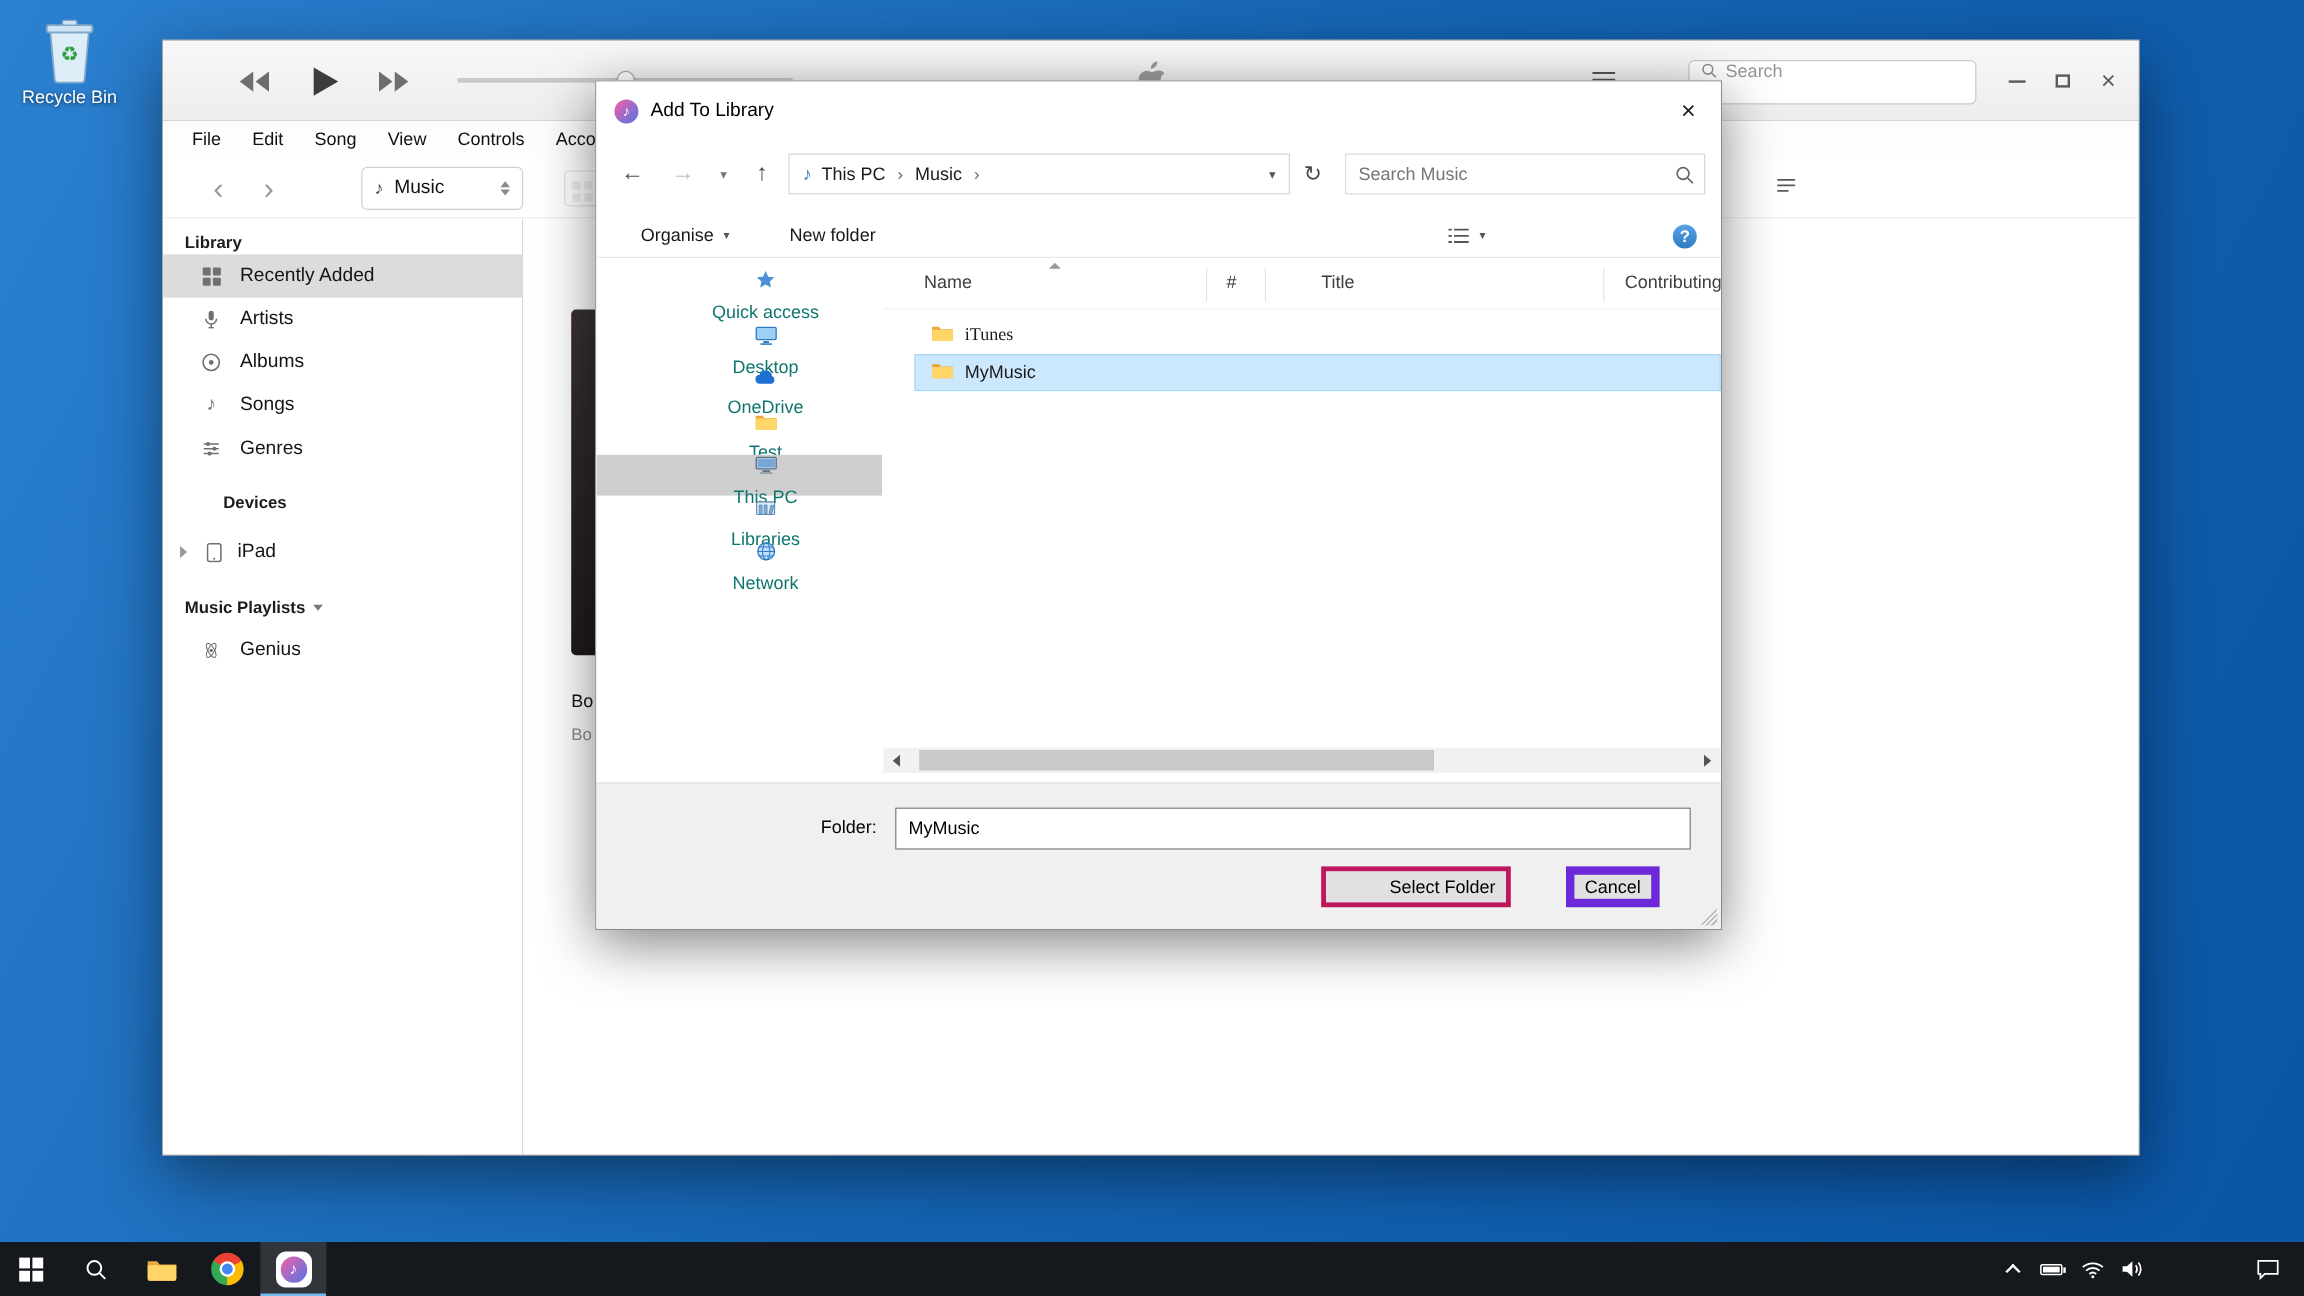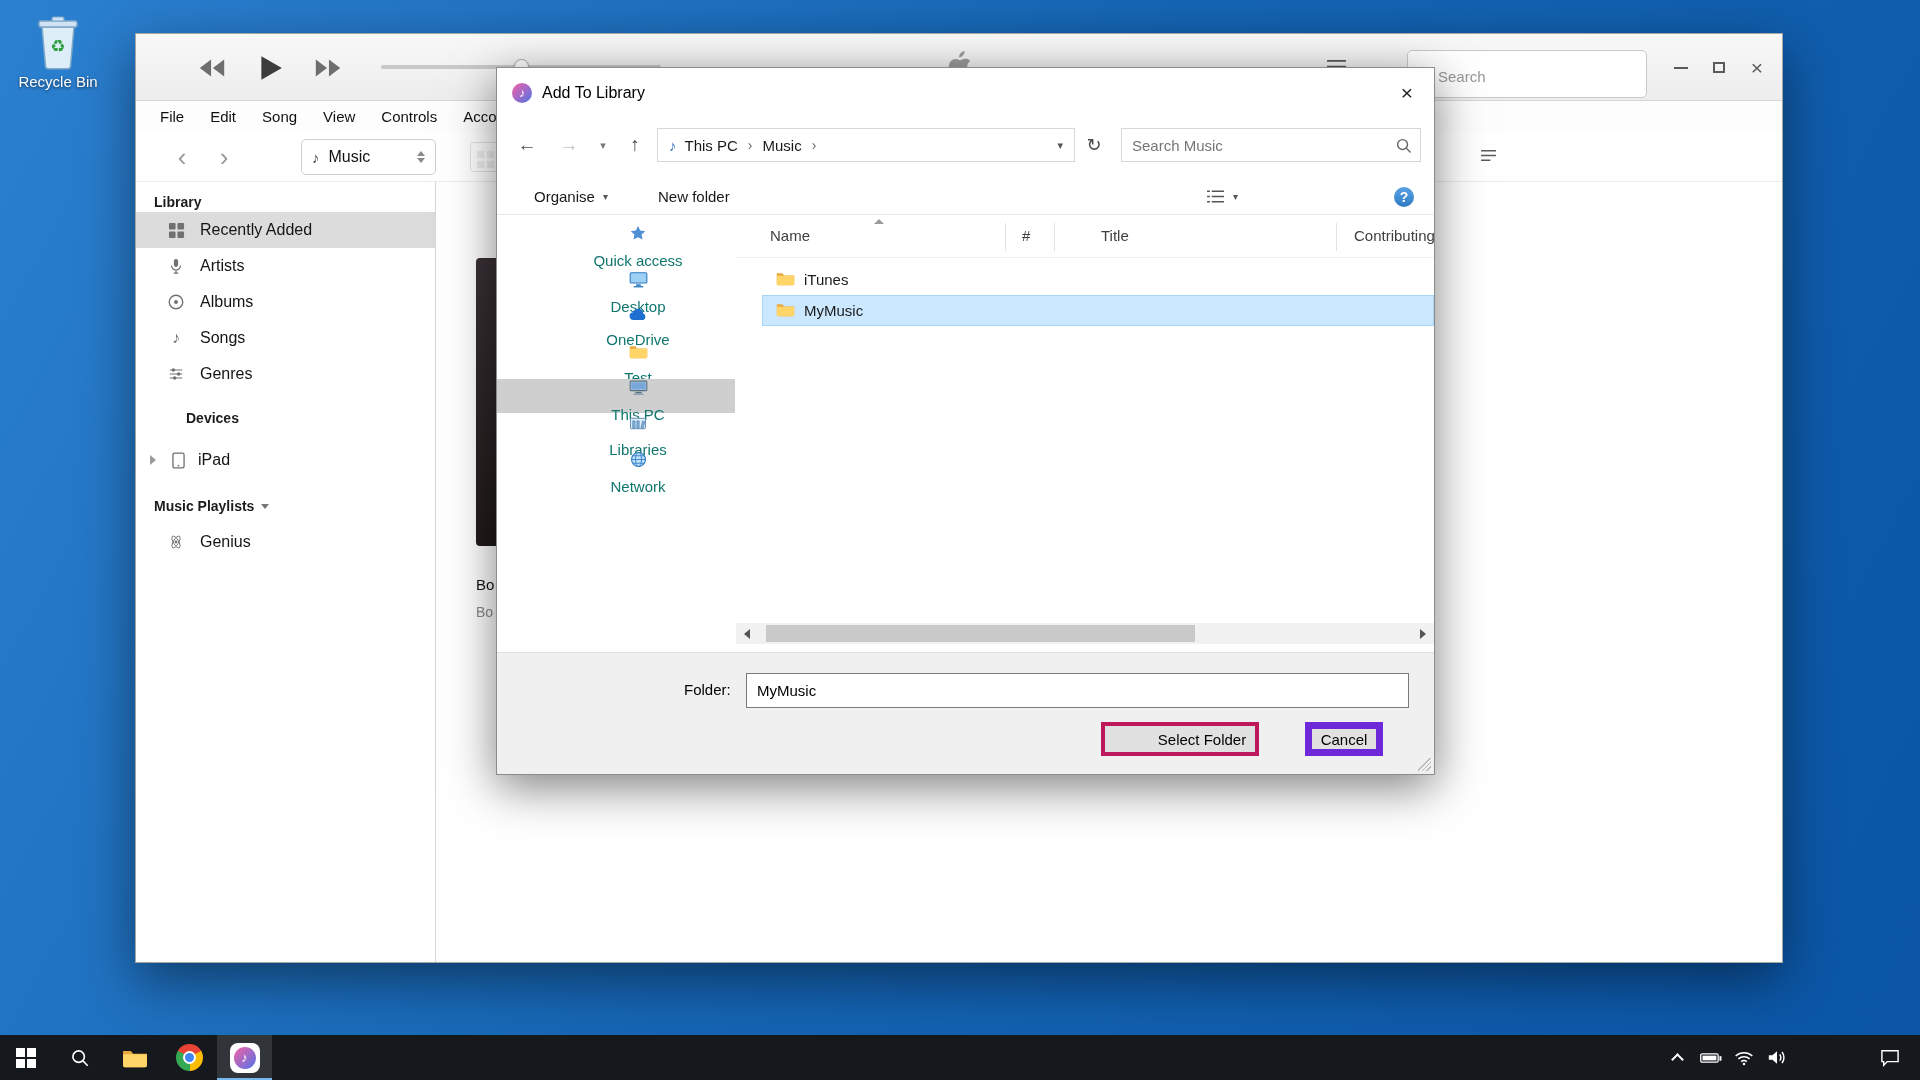--- a/index.html
+++ b/index.html
@@ -15,21 +15,21 @@
 
   
   .itunes{position:absolute;left:135px;top:33px;width:1648px;height:930px;background:#fff;border:1px solid rgba(0,0,0,.35);box-shadow:0 18px 50px rgba(0,0,0,.45);z-index:1;}
   .it-toolbar{position:absolute;left:0;top:0;right:0;height:67px;background:linear-gradient(#f8f8f8,#ededed);border-bottom:1px solid #d6d6d6;}
   .tb-btn{position:absolute;top:15px;height:38px;width:44px;display:flex;align-items:center;justify-content:center;cursor:pointer;}
   .tb-rew{left:54px;} .tb-play{left:112px;} .tb-fwd{left:170px;}
   .volume{position:absolute;left:245px;top:64px;width:280px;height:4px;background:#c9c9c9;border-radius:2px;top:31px;}
   .vol-knob{position:absolute;left:133px;top:-6px;width:15px;height:15px;border-radius:50%;background:#fdfdfd;border:1px solid #a7a7a7;box-shadow:0 1px 2px rgba(0,0,0,.25);}
   .apple{position:absolute;left:810px;top:17px;}
   .queue-icon{position:absolute;left:1190px;top:24px;}
-  .it-search{position:absolute;left:1271px;top:16px;width:240px;height:48px;border:1px solid #c9c9c9;border-radius:5px;background:#fff;display:flex;align-items:flex-end;padding:12px 9px;gap:7px;}
+  .it-search{position:absolute;left:1271px;top:16px;width:240px;height:37px;border:1px solid #c9c9c9;border-radius:5px;background:#fff;display:flex;align-items:flex-start;padding:0 9px;gap:7px;}
   .it-search input{flex:1;border:none;outline:none;font:15px "Liberation Sans",sans-serif;color:#333;background:transparent;}
   .it-search input::placeholder{color:#979797;}
   .win-ctrls{position:absolute;right:12px;top:0;height:67px;display:flex;align-items:center;gap:12px;}
   .wc{width:26px;height:26px;display:flex;align-items:center;justify-content:center;color:#5a5a5a;cursor:pointer;font-size:21px;}
   .wc-min i{display:block;width:14px;height:2px;background:#5a5a5a;}
   .wc-max i{display:block;width:12px;height:11px;border:2px solid #5a5a5a;}
   .it-menubar{position:absolute;top:67px;left:0;right:0;height:31px;display:flex;align-items:center;gap:26px;padding-left:24px;font-size:15px;color:#111;background:#fdfdfd;}
   .it-menubar span{cursor:default;}
   .it-navrow{position:absolute;top:98px;left:0;right:0;height:50px;border-bottom:1px solid #ececec;background:#fff;}
   .nav-btn{position:absolute;top:10px;width:32px;height:30px;display:flex;align-items:center;justify-content:center;color:#9a9a9a;font-size:26px;cursor:pointer;}
@@ -97,21 +97,21 @@
   .t-ico{width:22px;display:flex;justify-content:center;align-items:center;}
   .tt0{top:9px;}.tt1{top:56px;}.tt2{top:93px;}.tt3{top:129px;}.tt4{top:164px;}.tt5{top:201px;}.tt6{top:236px;}
   .files{position:absolute;left:239px;top:0;right:0;bottom:0;overflow:hidden;}
   .cols{position:absolute;top:0;left:0;right:0;height:43px;border-bottom:1px solid #f0f0f0;color:#3e3e3e;}
   .col{position:absolute;top:12px;white-space:nowrap;cursor:pointer;}
   .c-name{left:34px;} .c-num{left:286px;} .c-title{left:365px;} .c-contrib{left:618px;}
   .sort-arrow{position:absolute;left:138px;top:4px;width:0;height:0;border-left:5px solid transparent;border-right:5px solid transparent;border-bottom:5px solid #9a9a9a;}
   .cdiv{position:absolute;top:8px;width:1px;height:28px;background:#e3e3e3;}
   .d1{left:269px;}.d2{left:318px;}.d3{left:600px;}
   .frow{position:absolute;left:26px;right:0;height:31px;display:flex;align-items:center;gap:9px;padding-left:14px;font-size:15px;color:#1a1a1a;cursor:pointer;}
-  .r0{top:49px;} .r1{top:80px;}
+  .r0{top:49px;font-family:Liberation Serif, serif;} .r1{top:80px;}
   .frow.selected{background:#cce8ff;box-shadow:inset 0 0 0 1px #a9d6f5;}
   .hscroll{position:absolute;left:0;right:0;top:408px;height:21px;display:flex;align-items:center;}
   .hs-btn{width:22px;height:21px;background:#f1f1f1;display:flex;align-items:center;justify-content:center;cursor:pointer;}
   .tri-l{width:0;height:0;border-top:5px solid transparent;border-bottom:5px solid transparent;border-right:6px solid #555;}
   .tri-rr{width:0;height:0;border-top:5px solid transparent;border-bottom:5px solid transparent;border-left:6px solid #555;}
   .hs-track{flex:1;height:21px;background:#f1f1f1;position:relative;}
   .hs-thumb{position:absolute;left:8px;top:2px;height:17px;width:429px;background:#c9c9c9;cursor:grab;}
   .dlg-bottom{position:absolute;top:584px;left:0;right:0;bottom:0;background:#f0f0f0;border-top:1px solid #dfdfdf;}
   .folder-label{position:absolute;left:187px;top:28px;font-size:15px;color:#000;}
   .folder-input{position:absolute;left:249px;top:20px;width:663px;height:35px;border:1px solid #7a7a7a;background:#fff;font:15px "Liberation Sans",sans-serif;color:#000;padding:0 10px;outline:none;}

